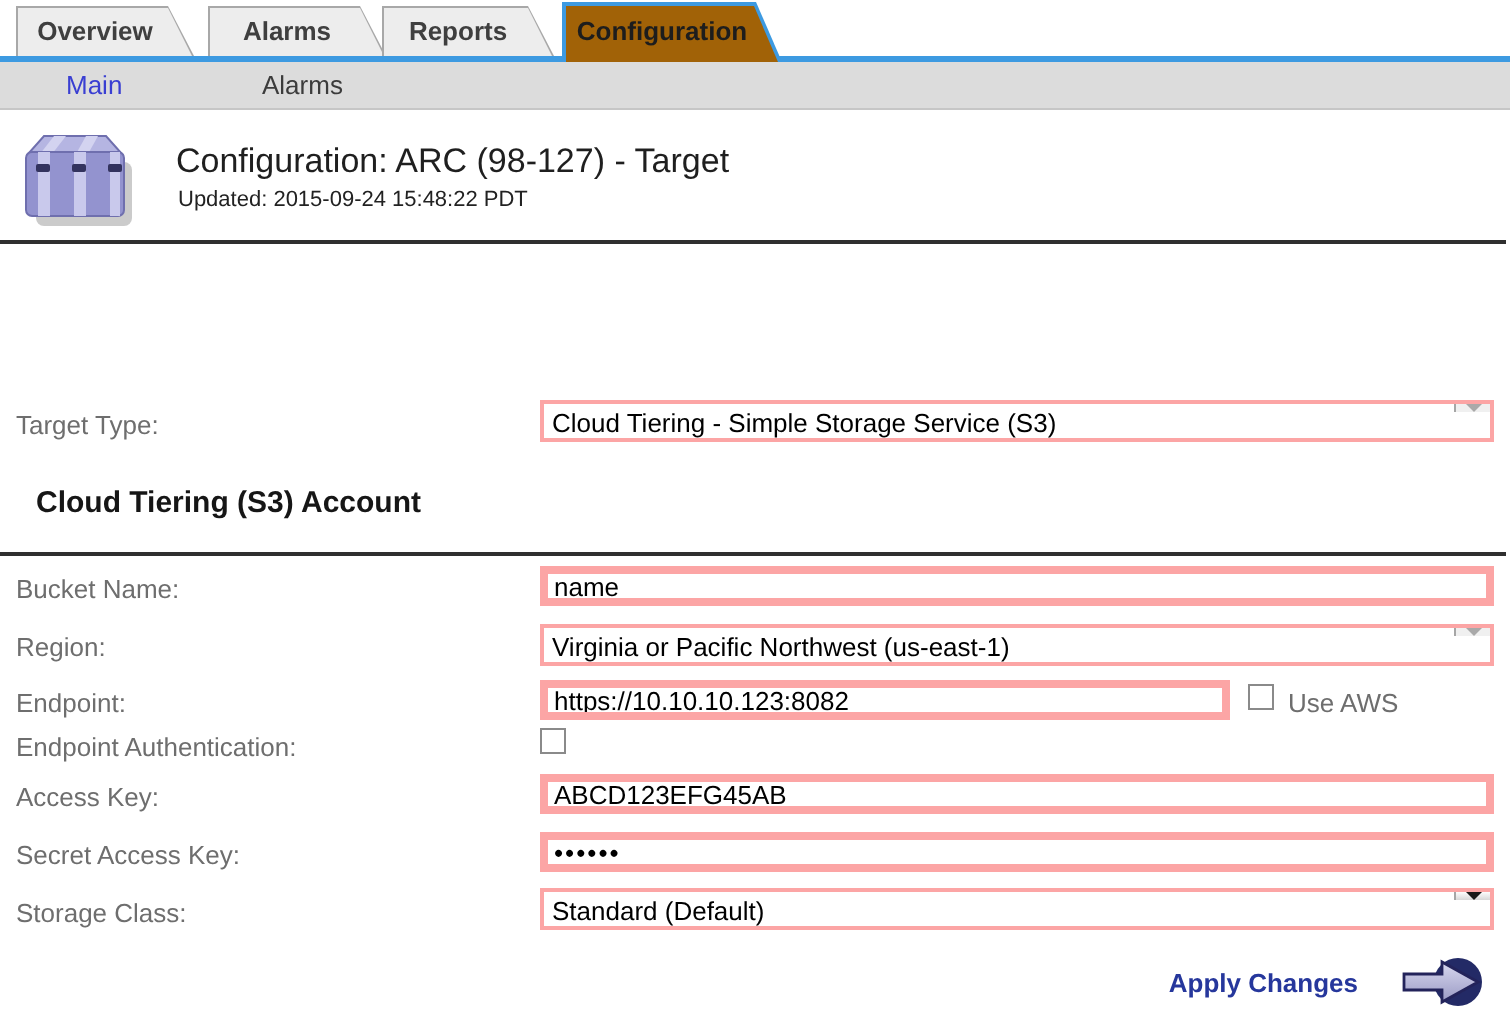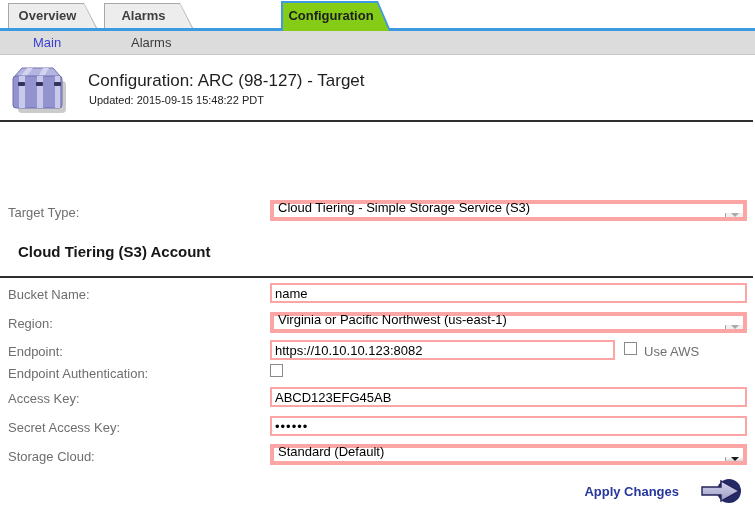--- a/index.html
+++ b/index.html
@@ -9,38 +9,38 @@
   }
   
   .tabstrip{position:absolute;left:0;top:0;width:755px;height:31px;background:#fff;}
   .blue-line{position:absolute;left:0;top:28px;width:755px;height:3px;background:#3d9ae1;z-index:1;}
   .tab{position:absolute;top:3px;height:25px;z-index:0;
        clip-path:polygon(0 0,calc(100% - 13px) 0,100% 100%,0 100%);background:#a8a8a8;cursor:pointer;}
   .tab .tab-inner{position:absolute;left:1px;top:1px;right:1px;bottom:0;
        clip-path:polygon(0 0,calc(100% - 12px) 0,100% 100%,0 100%);background:#ededed;
        font-size:13px;font-weight:bold;color:#3f3f3f;text-align:center;line-height:24px;padding-right:10px;}
   .tab.active{top:1px;height:30px;z-index:2;background:#3d9ae1;}
-  .tab.active .tab-inner{left:2px;top:2px;right:2px;background:#84cc16;line-height:26px;color:#1d1d1d;}
+  .tab.active .tab-inner{left:2px;top:2px;right:2px;background:#a16207;line-height:26px;color:#1d1d1d;}
   
   .subnav{position:absolute;left:0;top:31px;width:755px;height:23px;background:#dcdcdc;border-bottom:1px solid #c6c6c6;z-index:1;text-align:center;}
   .subnav .subitem{position:absolute;top:4px;font-size:13px;cursor:pointer;}
   .subnav .subitem.active{color:#3a3fd2;}
   .subnav .subitem.plain{color:#3c3c3c;}
   
   .node-icon{position:absolute;left:10px;top:63px;}
   .page-title{position:absolute;left:88px;top:71px;font-size:17px;color:#1f1f1f;}
   .page-updated{position:absolute;left:89px;top:94px;font-size:11px;color:#222;}
   .rule{position:absolute;left:0;width:753px;height:2px;background:#2f2f2f;}
   .rule1{top:120px;} .rule2{top:276px;}
   
   .flabel{position:absolute;left:8px;font-size:13px;color:#6e6e6e;white-space:nowrap;}
-  .tinput{position:absolute;box-sizing:border-box;height:20px;border:2px solid #fca5a5;
+  .tinput{position:absolute;box-sizing:border-box;height:20px;border:4px solid #fca5a5;
           font-family:"Liberation Sans","DejaVu Sans",sans-serif;font-size:13px;color:#000;padding:0 3px;background:#fff;}
-  .fselect{position:absolute;box-sizing:border-box;height:21px;border:4px solid #fca5a5;background:#fff;
-           display:flex;align-items:flex-end;cursor:default;}
+  .fselect{position:absolute;box-sizing:border-box;height:21px;border:2px solid #fca5a5;background:#fff;
+           display:flex;align-items:flex-start;cursor:default;}
   .fselect .sel-value{flex:1;font-size:13px;color:#000;line-height:19px;padding-left:4px;
            white-space:nowrap;overflow:hidden;}
   .fselect .sel-btn{width:17px;border-left:1px solid #a6a6a6;display:flex;align-items:center;justify-content:center;}
   .fselect.disabled .sel-btn{background:#f0f0f0;}
   .fselect.disabled .sel-arrow{border-top:4px solid #a9a9a9;}
   .fselect.enabled .sel-btn{background:linear-gradient(#fdfdfd,#d8d8d8);cursor:pointer;}
   .fselect.enabled .sel-arrow{border-top:4px solid #1a1a1a;}
   .sel-arrow{width:0;height:0;border-left:4px solid transparent;border-right:4px solid transparent;}
   .cbox{position:absolute;width:13px;height:13px;appearance:none;-webkit-appearance:none;margin:0;
         border:1px solid #8a8a8a;background:#fff;cursor:pointer;}
@@ -55,20 +55,23 @@
 <div class="page">
 
   <div class="tabstrip">
     <div class="blue-line"></div>
     <div class="tab" style="left:8px;width:89px;">
       <div class="tab-inner">Overview</div>
     </div>
     <div class="tab" style="left:104px;width:89px;">
       <div class="tab-inner">Alarms</div>
     </div>
+    <div class="tab" style="left:191px;width:86px;">
+      <div class="tab-inner">Reports</div>
+    </div>
     <div class="tab active" style="left:281px;width:110px;">
       <div class="tab-inner">Configuration</div>
     </div>
   </div>
 
   <div class="subnav">
     <span class="subitem active" style="left:33px;">Main</span>
     <span class="subitem plain" style="left:131px;">Alarms</span>
   </div>
 
@@ -79,21 +82,21 @@
     <polygon points="33,5 39,5 34,14 28,14" fill="#d3d3f0"></polygon>
     <rect x="3" y="13" width="49" height="32" rx="3" fill="#9393cf" stroke="#6f6fae" stroke-width="1"></rect>
     <rect x="9" y="13" width="6" height="32" fill="#c9c9ec"></rect>
     <rect x="27" y="13" width="6" height="32" fill="#c9c9ec"></rect>
     <rect x="45" y="13" width="5" height="32" fill="#c9c9ec"></rect>
     <rect x="8" y="19" width="7" height="4" rx="1" fill="#33335e"></rect>
     <rect x="26" y="19" width="7" height="4" rx="1" fill="#33335e"></rect>
     <rect x="44" y="19" width="7" height="4" rx="1" fill="#33335e"></rect>
   </svg>
   <div class="page-title">Configuration: ARC (98-127) - Target</div>
-  <div class="page-updated">Updated: 2015-09-15 15:48:22 PDT</div>
+  <div class="page-updated">Updated: 2015-09-24 15:48:22 PDT</div>
   <div class="rule rule1"></div>
 
   <div class="flabel" style="top:205px;">Target Type:</div>
   <div class="fselect disabled" style="left:270px;top:200px;width:477px;">
     <span class="sel-value">Cloud Tiering - Simple Storage Service (S3)</span>
     <span class="sel-btn">
         <span class="sel-arrow"></span>
       </span>
   </div>
 
@@ -118,21 +121,21 @@
 
   <div class="flabel" style="top:366px;">Endpoint Authentication:</div>
   <input class="cbox" style="left: 270px; top: 364px;" type="checkbox">
 
   <div class="flabel" style="top:391px;">Access Key:</div>
   <input class="tinput" style="left: 270px; top: 387px; width: 477px;" type="text" value="ABCD123EFG45AB">
 
   <div class="flabel" style="top:420px;">Secret Access Key:</div>
   <input class="tinput" style="left: 270px; top: 416px; width: 477px; letter-spacing: 1px;" type="text" value="••••••">
 
-  <div class="flabel" style="top:449px;">Storage Cloud:</div>
+  <div class="flabel" style="top:449px;">Storage Class:</div>
   <div class="fselect enabled" style="left:270px;top:444px;width:477px;gap:24px;">
     <span class="sel-value">Standard (Default)</span>
     <span class="sel-btn">
         <span class="sel-arrow"></span>
       </span>
   </div>
 
   <div class="apply">
     <span class="apply-label">Apply Changes</span>
     <svg width="42" height="28" viewBox="0 0 42 28">

